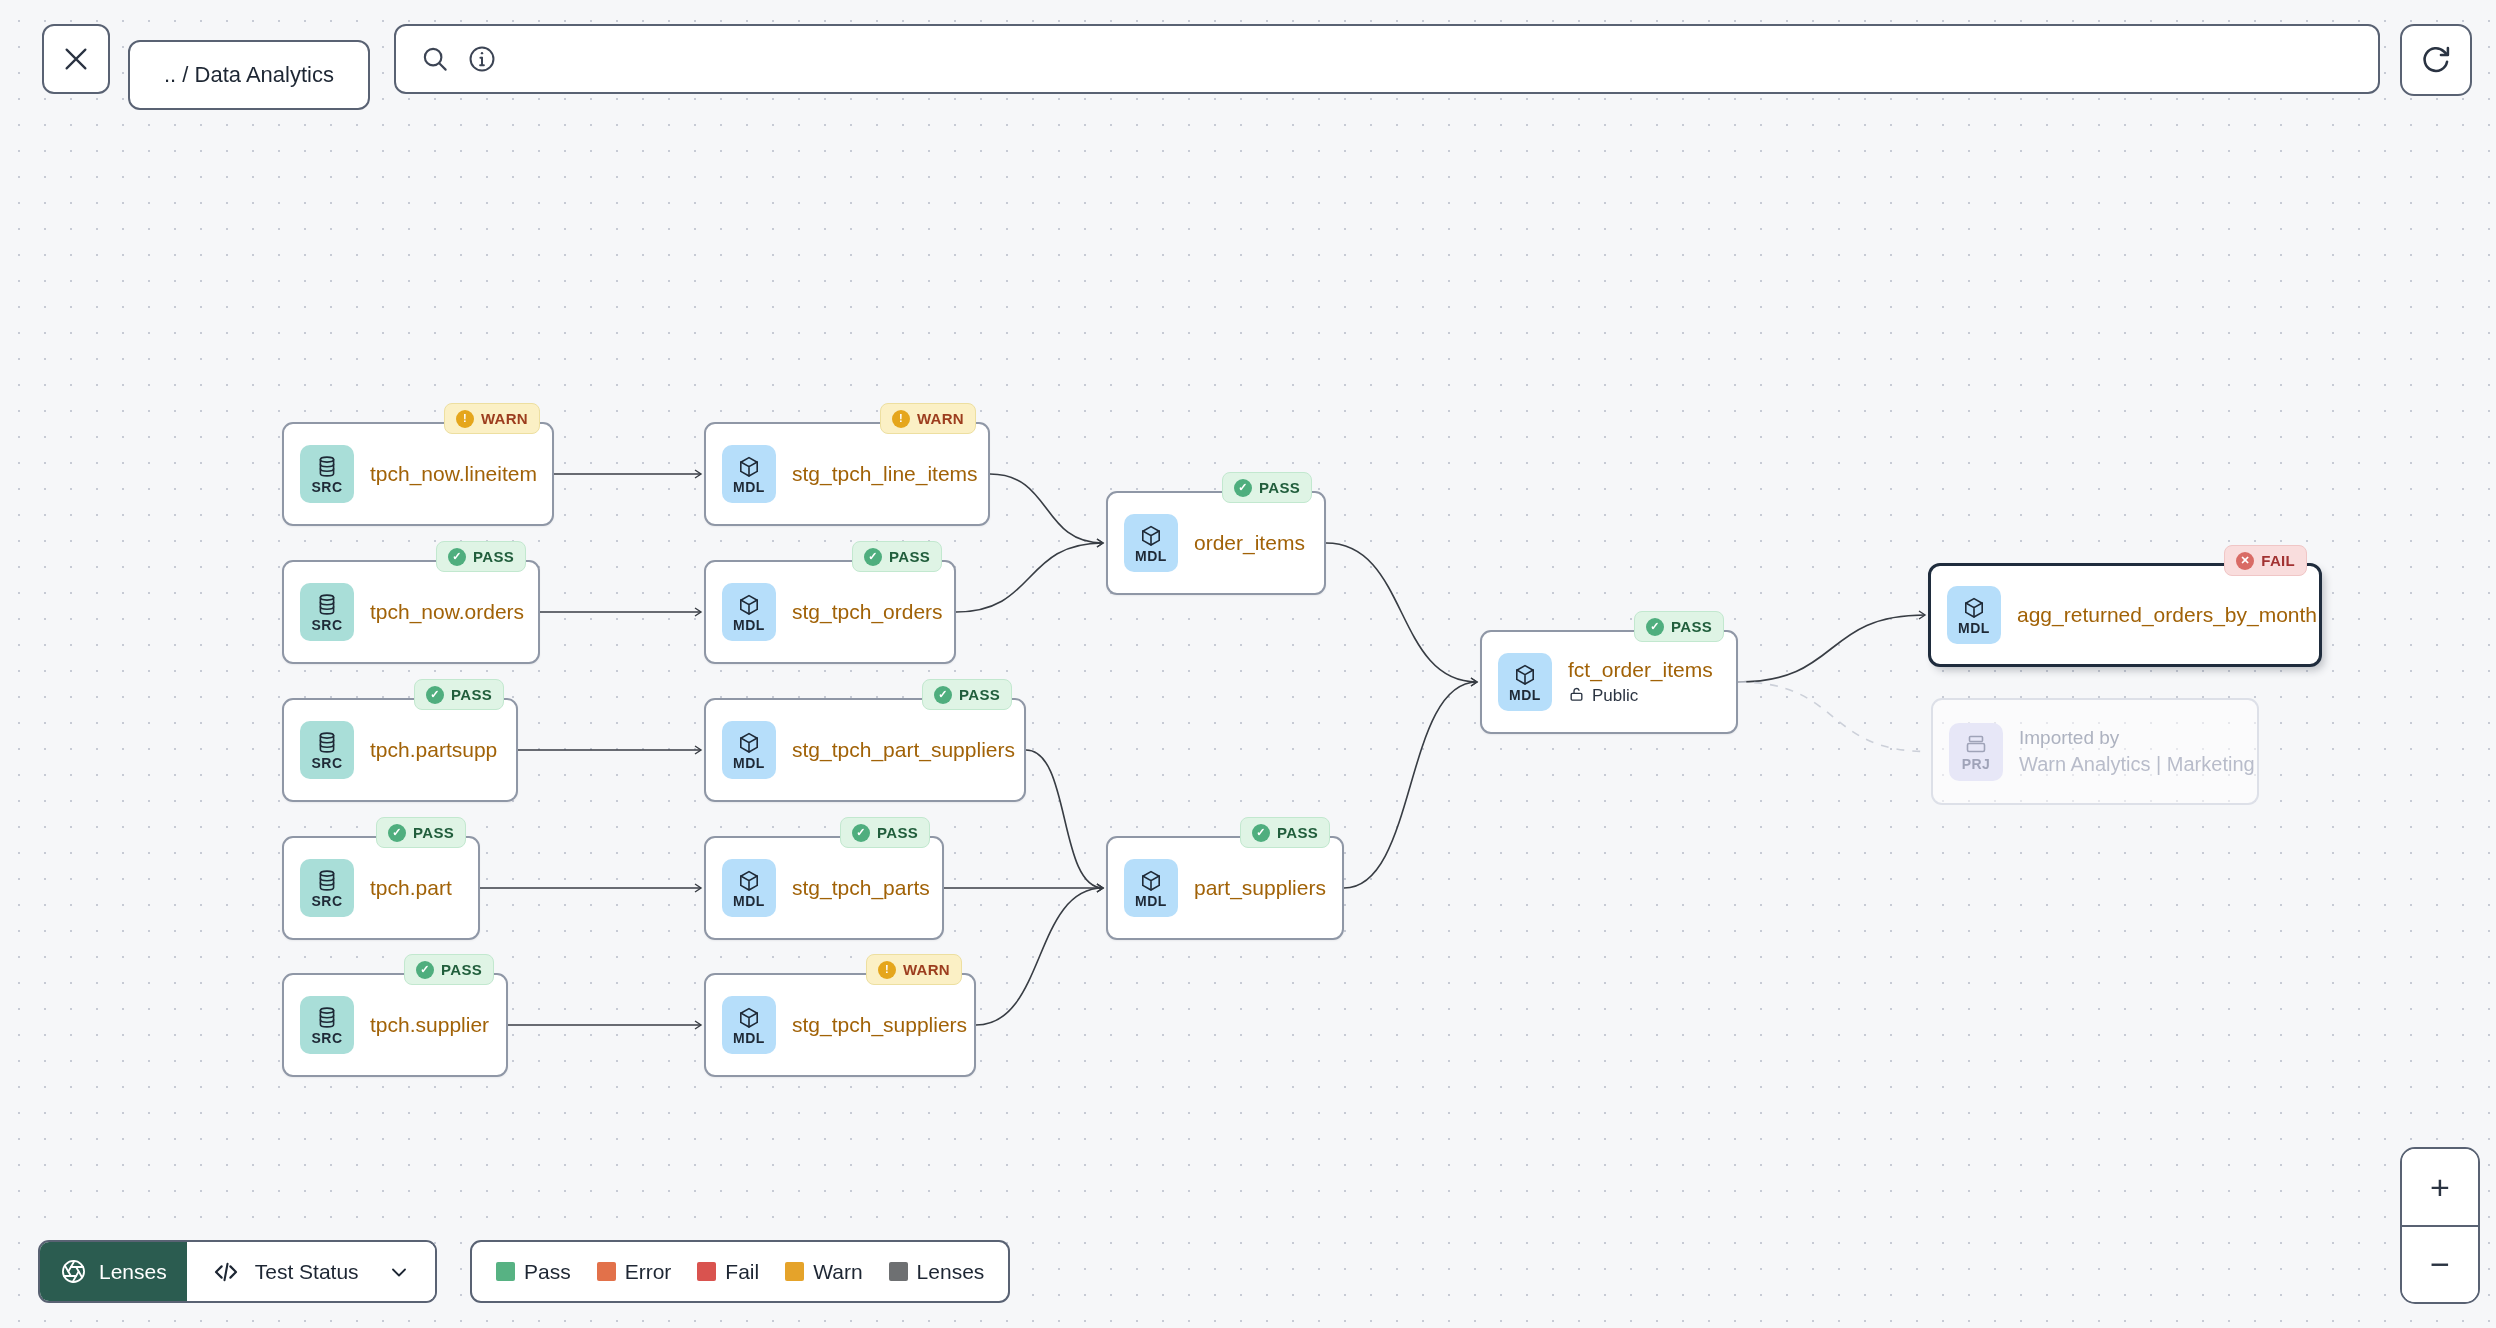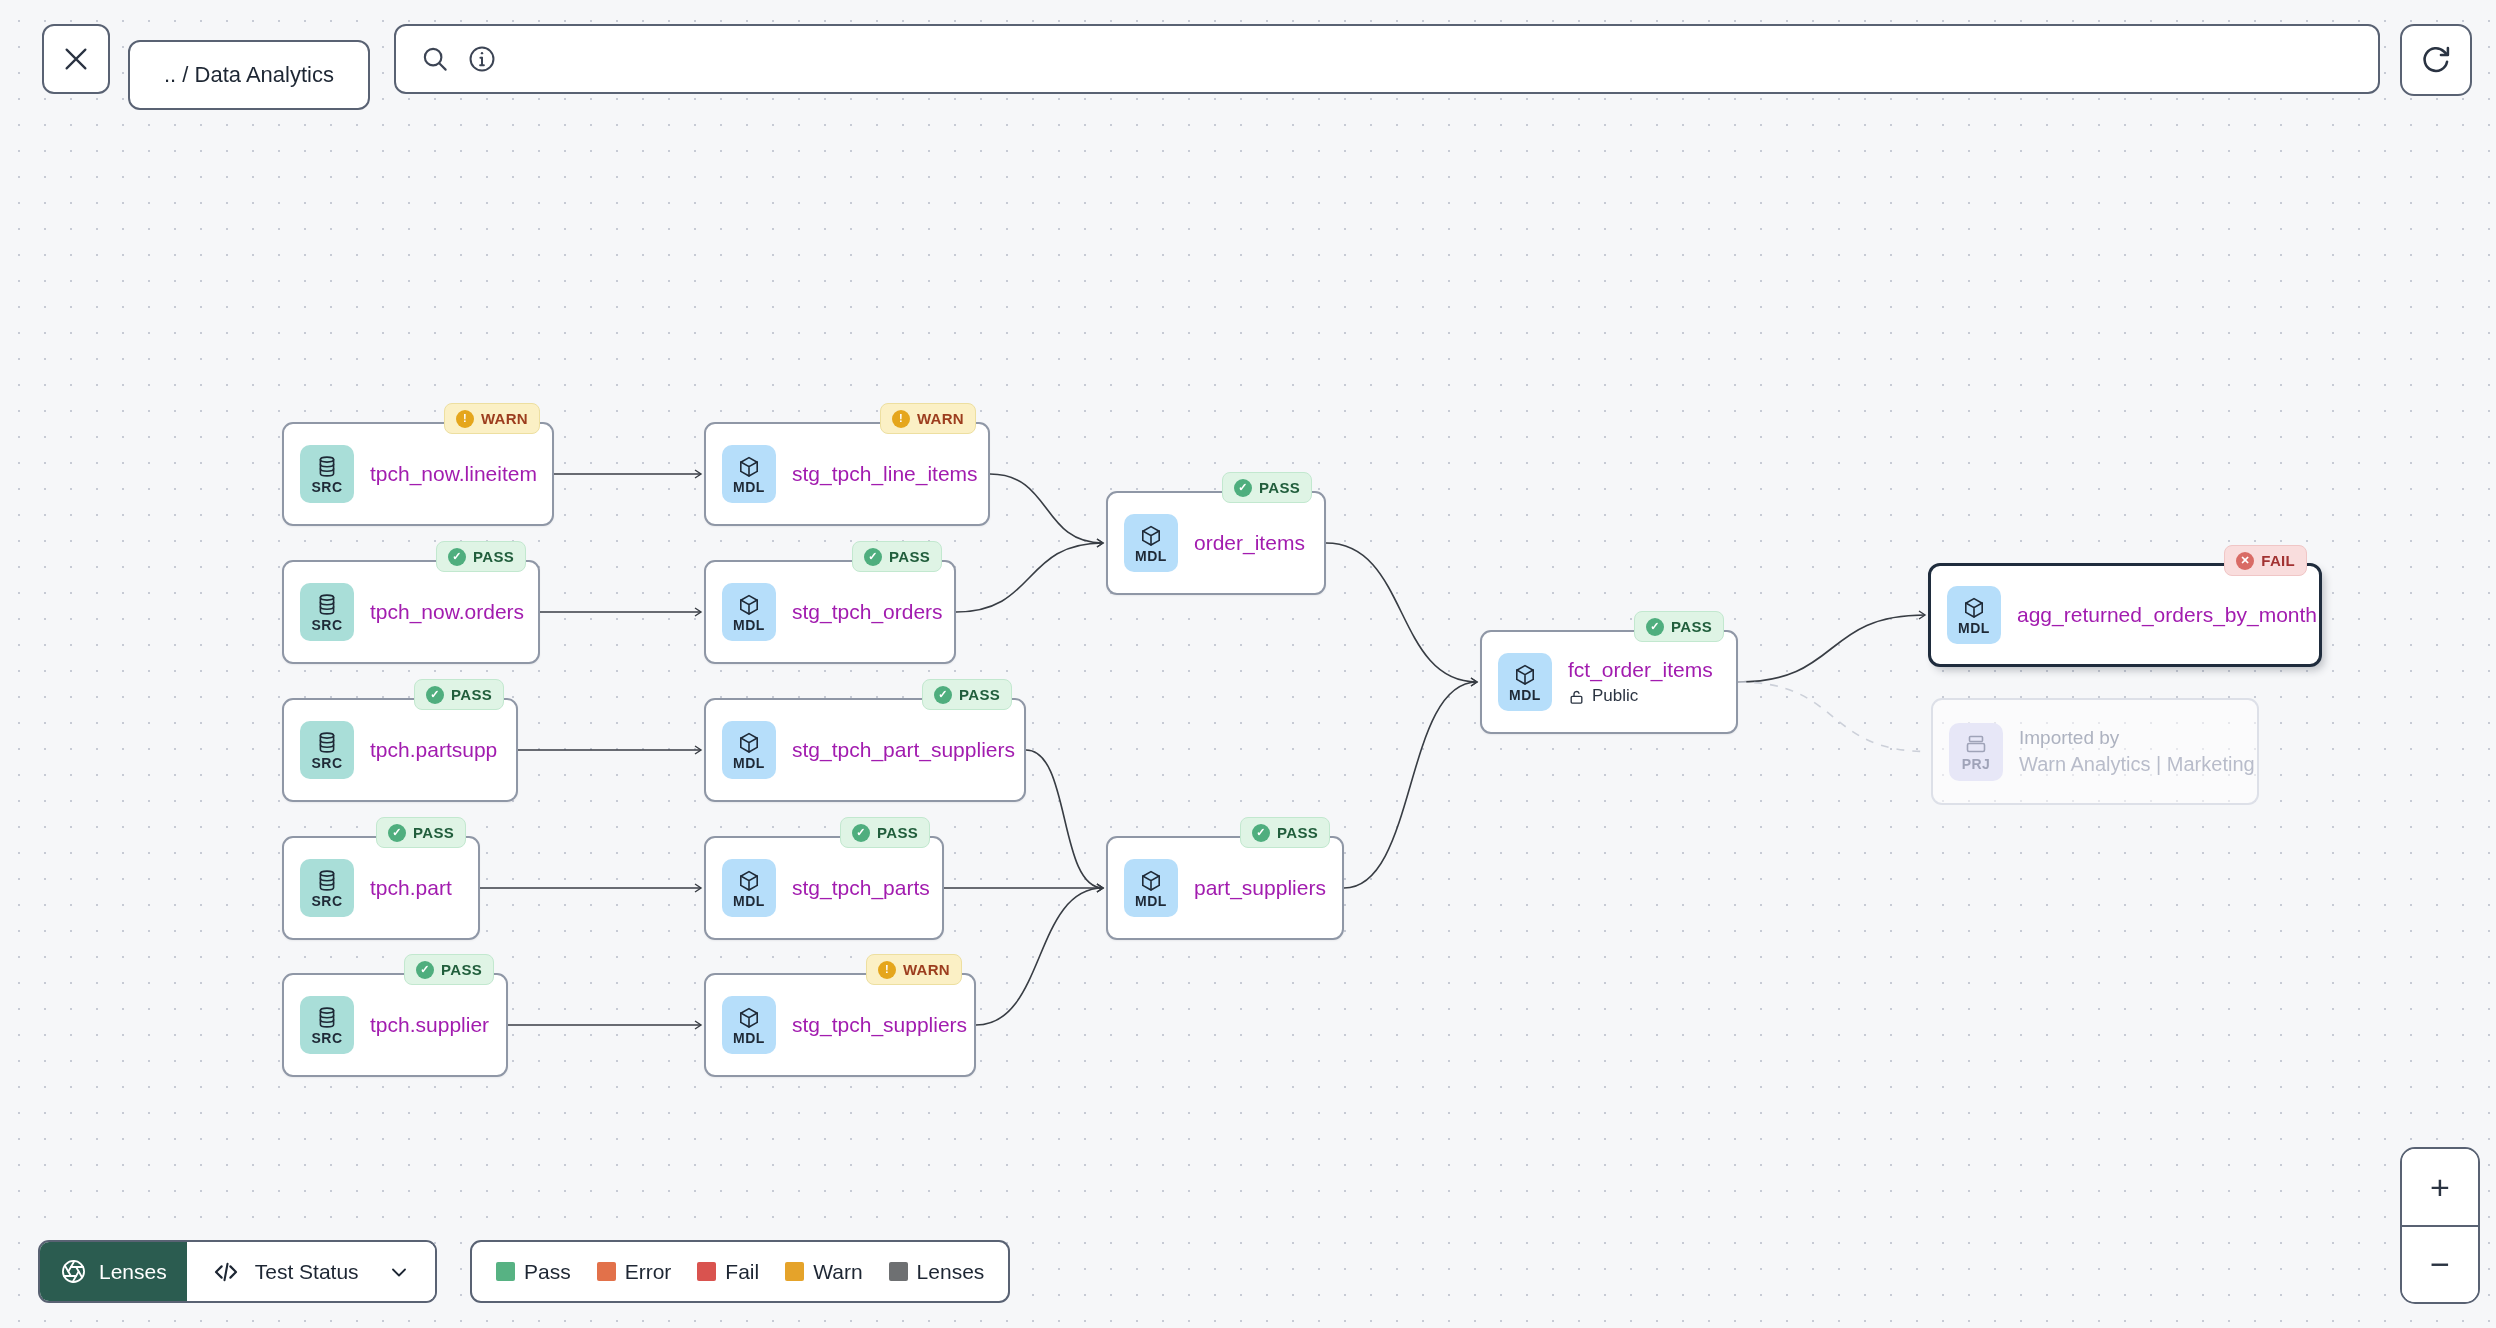--- a/index.html
+++ b/index.html
@@ -52,22 +52,22 @@
     background:rgba(255,255,255,.55); border:1.5px solid #ddе0e8;
     border-color:#dde0e8; box-shadow:none;
   }
   .chip {
     flex:0 0 auto; width:54px; height:58px; border-radius:10px;
     display:flex; flex-direction:column; align-items:center; justify-content:center;
     color:#1e2936; gap:1px;
   }
   .chip .chip-label { font-size:14px; font-weight:bold; letter-spacing:.5px; line-height:1; }
   .node-textcol { display:flex; flex-direction:column; justify-content:center; gap:4px; min-width:0; }
-  .node-title { font-size:21px; color:#a21caf; white-space:nowrap; }
-  .node-sub { display:flex; align-items:flex-end; gap:7px; font-size:17px; color:#2b3442; }
+  .node-title { font-size:21px; color:#a16207; white-space:nowrap; }
+  .node-sub { display:flex; align-items:flex-start; gap:7px; font-size:17px; color:#2b3442; }
   .node.faded .node-title { color:#adb2c0; font-size:19px; }
   .node.faded .node-sub2 { color:#b8bcca; font-size:20px; white-space:nowrap; }
   .node.faded .chip { color:#9fa3b8; }
 
   .badge {
     position:absolute; top:-21px; right:12px; height:31px;
     display:flex; align-items:center; gap:7px; padding:0 11px;
     border-radius:8px; font-size:15px; font-weight:bold; letter-spacing:.3px;
     border:1px solid transparent; z-index:6;
   }

